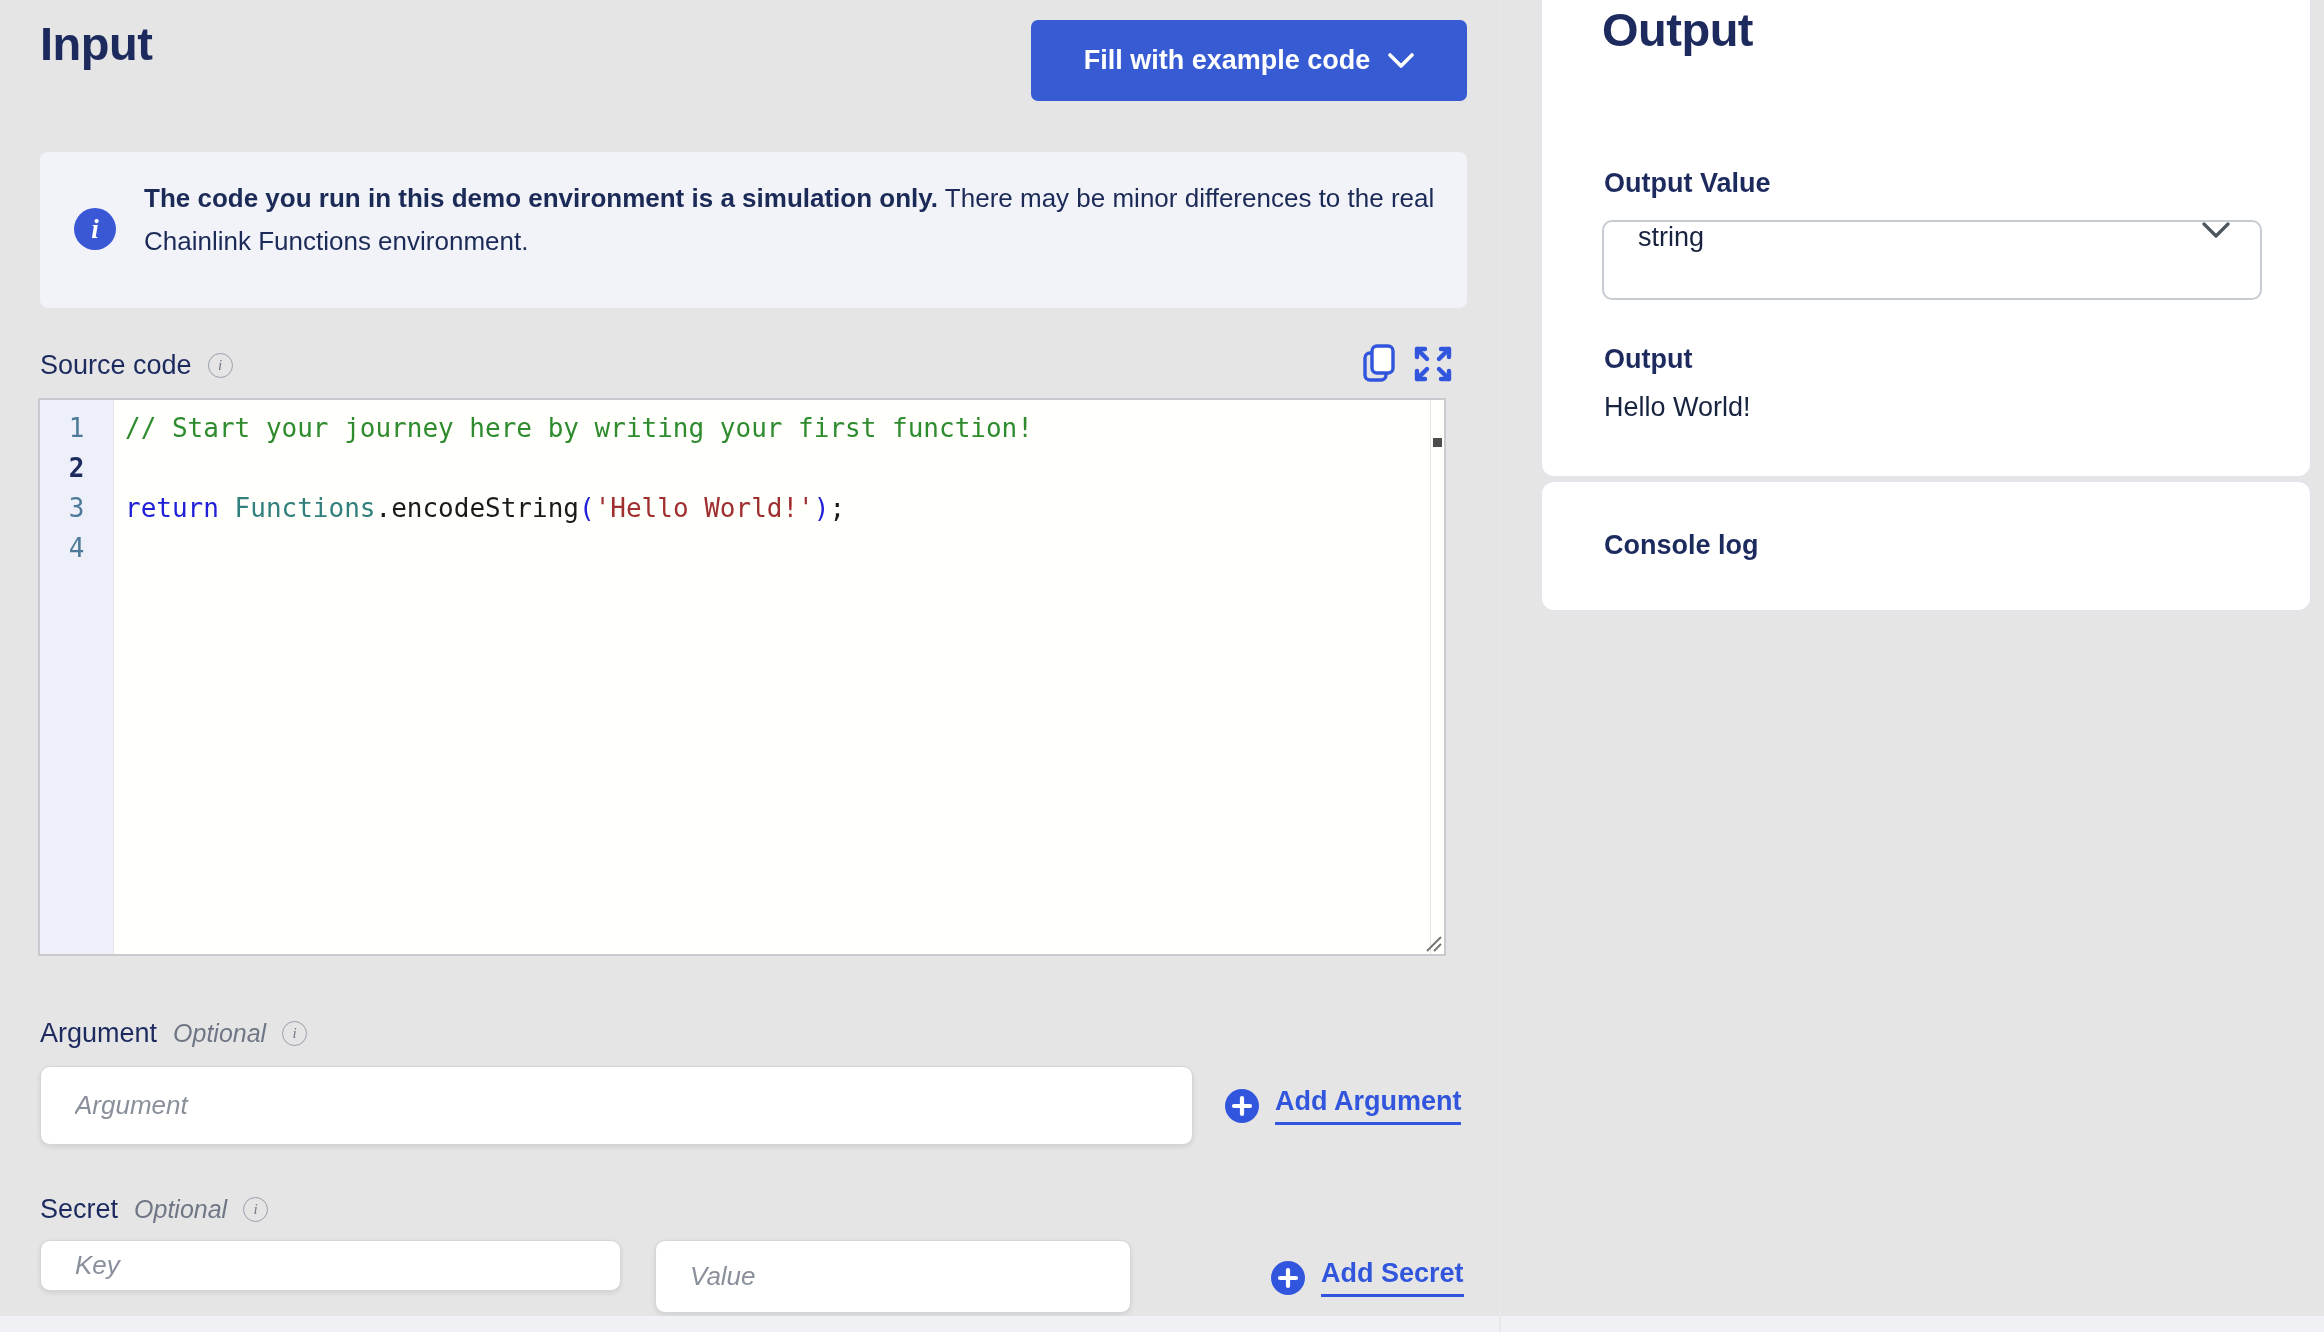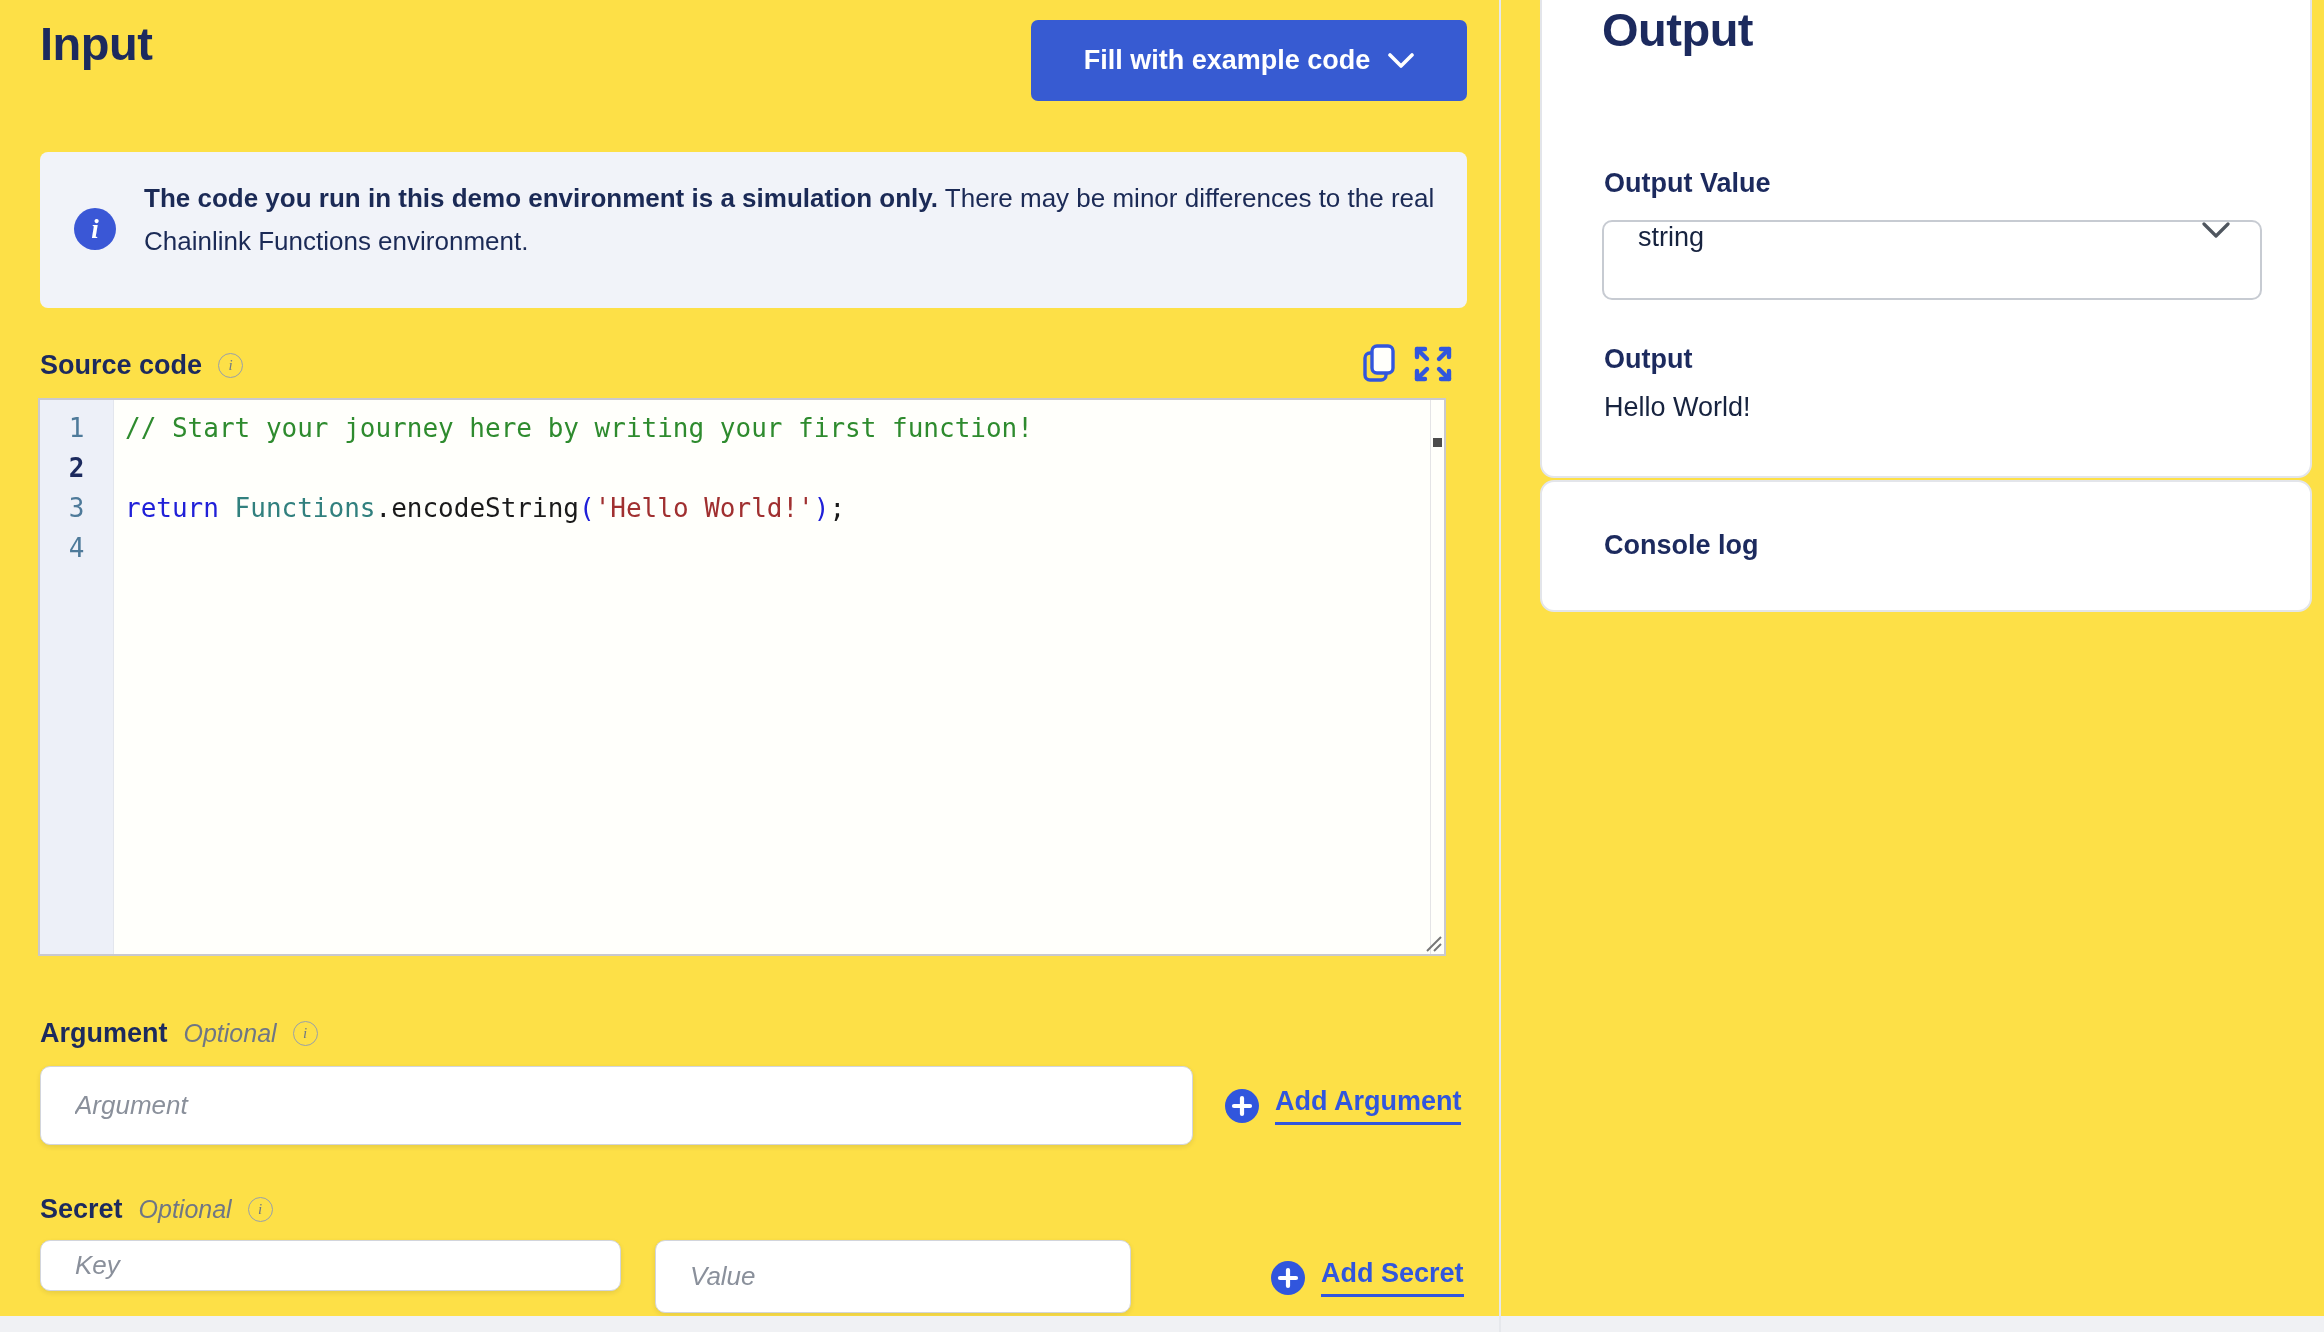--- a/index.html
+++ b/index.html
@@ -7,42 +7,42 @@
     --link-blue:#3156dd;
     --heading-navy:#1c2a5e;
     --body-text:#17233f;
     --comment-green:#2e8b2e;
     --keyword-blue:#2020d8;
     --variable-teal:#31807e;
     --string-red:#a03030;
   }
   html,body{margin:0;padding:0;background:#fff;}
   #app{
-    position:relative;width:2324px;height:1332px;background:#fde047;
+    position:relative;width:2324px;height:1332px;background:#e5e5e5;
     font-family:"Liberation Sans",sans-serif;overflow:hidden;color:var(--body-text);
   }
   
   .page-title{position:absolute;left:40px;top:16px;margin:0;font-size:47px;font-weight:700;color:var(--heading-navy);letter-spacing:-0.5px;}
   .fill-btn{
     position:absolute;left:1031px;top:20px;width:436px;height:81px;
     background:var(--accent-blue);border:none;border-radius:7px;cursor:pointer;
     color:#fff;font-size:27px;font-weight:700;font-family:inherit;
     display:flex;align-items:center;justify-content:center;gap:18px;
   }
   .banner{position:absolute;left:40px;top:152px;width:1427px;height:156px;background:#f1f3f9;border-radius:8px;}
   .banner-icon{
     position:absolute;left:34px;top:56px;width:42px;height:42px;border-radius:50%;
     background:#3a57d6;color:#fff;display:flex;align-items:center;justify-content:center;
     font-family:"Liberation Serif",serif;font-style:italic;font-weight:700;font-size:27px;
   }
   .banner-text{position:absolute;left:104px;top:25px;width:1302px;font-size:26px;line-height:43px;color:#1b2a56;}
   .banner-text b{font-weight:700;}
 
   .label-row{position:absolute;display:flex;align-items:center;gap:16px;}
-  .bold-label{font-size:27px;font-weight:700;color:var(--heading-navy);}
+  .bold-label{font-size:27px;font-weight:400;color:var(--heading-navy);}
   .optional{font-size:25px;font-style:italic;color:#6f7685;}
   .info-i{
     display:inline-flex;width:25px;height:25px;box-sizing:border-box;border:1.5px solid #98a0aa;border-radius:50%;
     color:#717983;align-items:center;justify-content:center;
     font-family:"Liberation Serif",serif;font-style:italic;font-size:15px;line-height:1;cursor:pointer;
   }
   .icon-btn{position:absolute;background:none;border:none;padding:0;cursor:pointer;color:var(--link-blue);}
 
   
   .editor{position:absolute;left:38px;top:398px;width:1408px;height:558px;box-sizing:border-box;border:2px solid #c9c9cf;background:#fffffb;}

